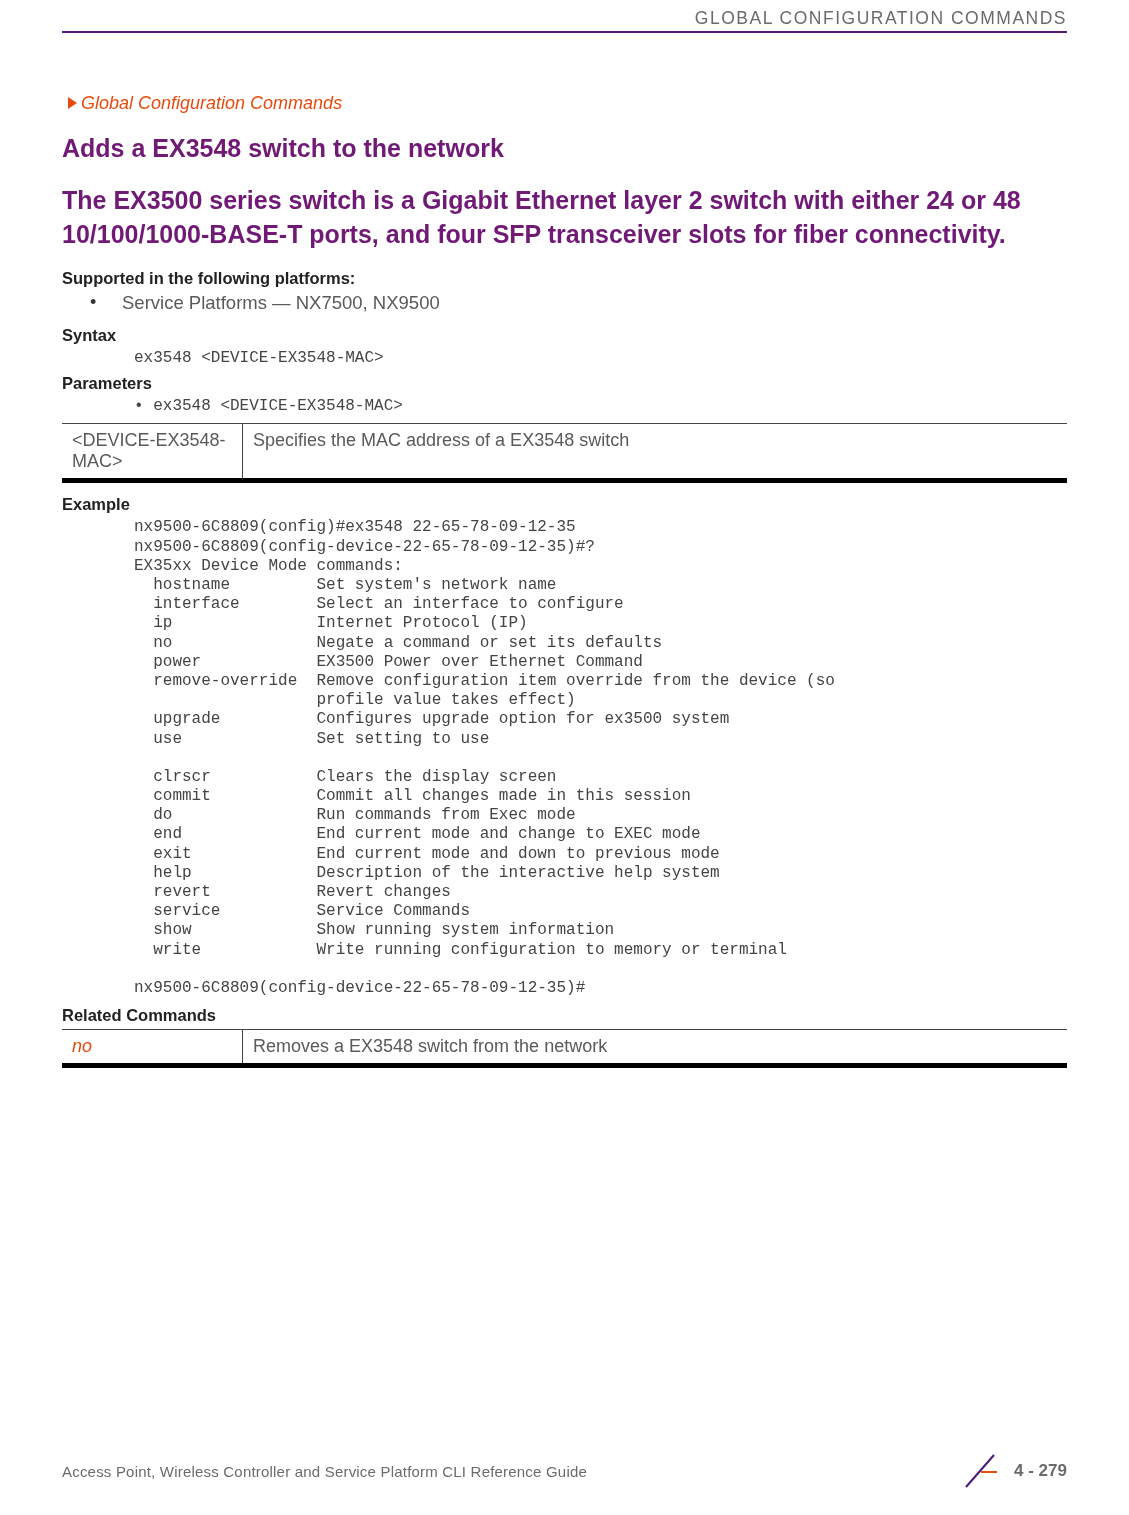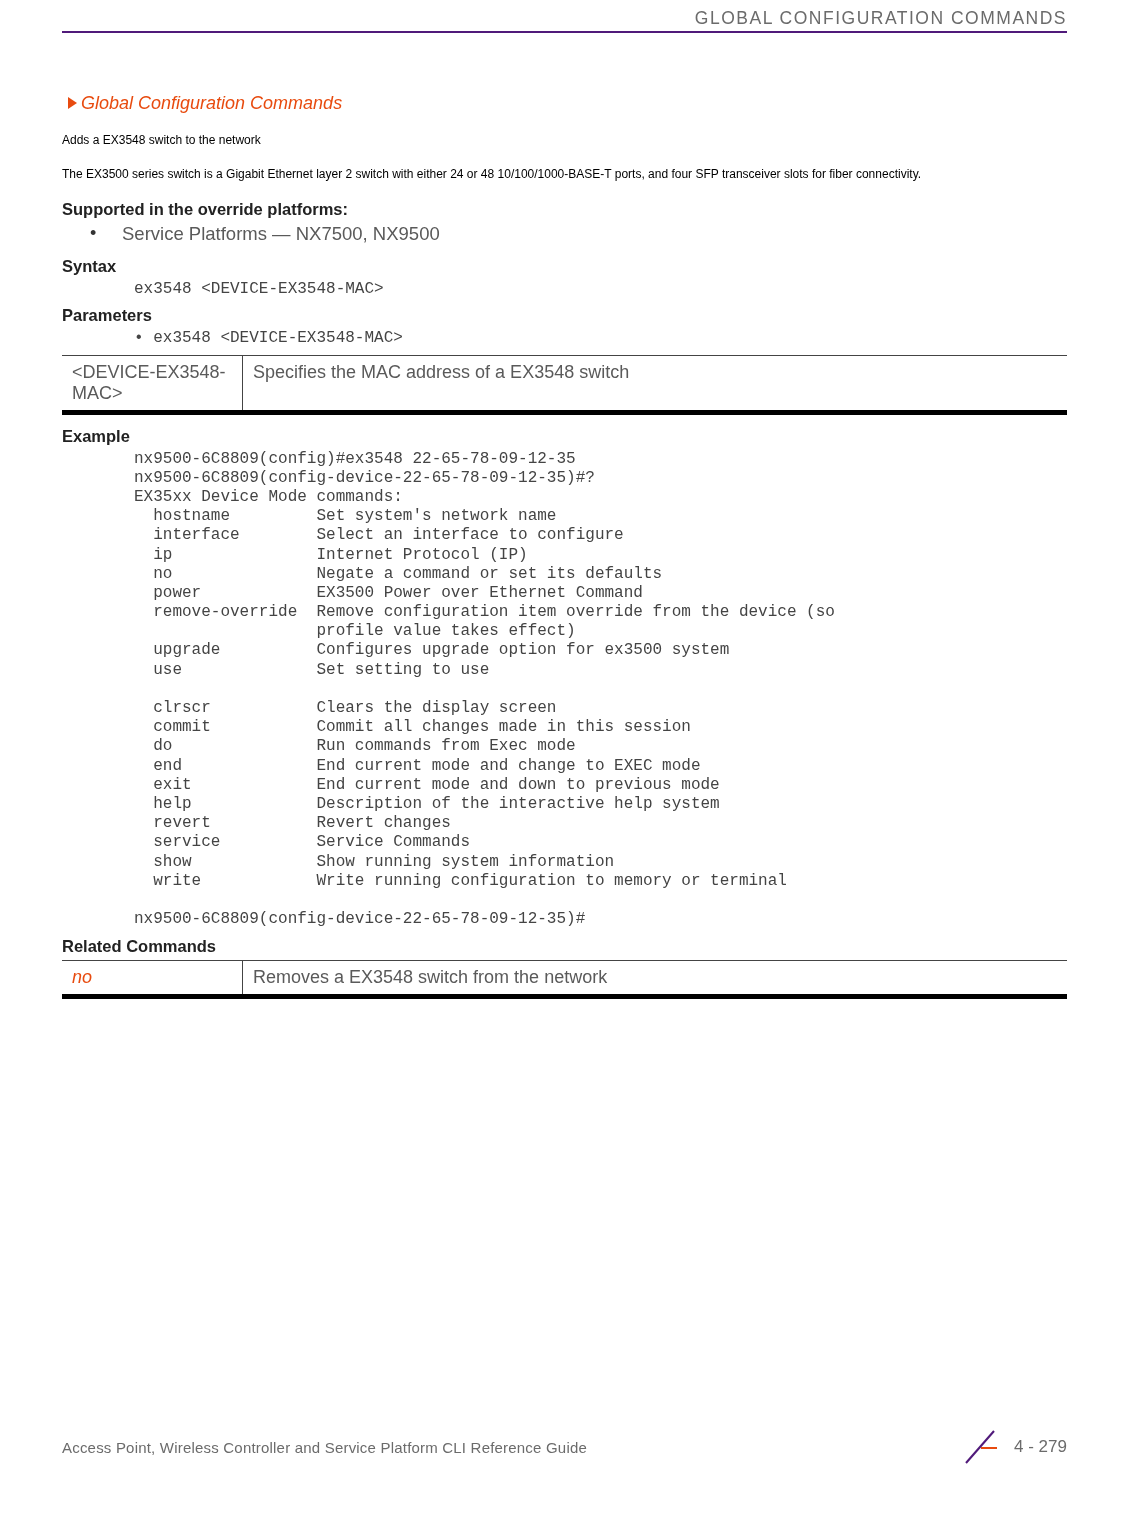--- a/index.html
+++ b/index.html
@@ -47,25 +47,25 @@
     margin-right: 4px;
     color: #E84B0F;
   }
   .breadcrumb-text {
     color: #E84B0F;
     font-style: italic;
     font-size: 18px;
     font-weight: 300;
   }
   .body-text {
-    font-size: 12px;
-    color: #000000;
+    font-size: 25px;
+    color: #701a75;
     line-height: 1.35;
     margin-bottom: 18px;
-    font-weight: 400;
+    font-weight: 700;
   }
   .sub-heading {
     font-weight: 700;
     font-size: 16.5px;
     color: #222;
     margin-bottom: 4px;
     font-stretch: condensed;
   }
   .bullet-row {
     display: flex;
@@ -121,41 +121,41 @@
   table.param-table td.first-col {
     width: 160px;
   }
   table.related-table td.cmd {
     color: #E84B0F;
     font-style: italic;
     width: 160px;
   }
   .footer {
     position: absolute;
-    bottom: 48px;
+    bottom: 24px;
     left: 62px;
     right: 62px;
     display: flex;
     align-items: center;
     justify-content: space-between;
   }
   .footer-left {
     color: #6b6b6b;
     font-size: 15px;
     font-weight: 300;
     letter-spacing: 0.2px;
   }
   .footer-right {
     display: flex;
     align-items: center;
   }
   .footer-page {
     color: #6b6b6b;
     font-size: 17px;
-    font-weight: 400;
+    font-weight: 700;
     margin-left: 14px;
   }
   .footer-slash svg {
     display: block;
   }
 </style>
 </head>
 <body>
 
 <div class="page">
@@ -170,21 +170,21 @@
       <svg width="9" height="12" viewBox="0 0 9 12">
           <polygon points="0,0 9,6 0,12" fill="#E84B0F"></polygon>
         </svg>
     </span>
     <span class="breadcrumb-text">Global Configuration Commands</span>
   </div>
 
   <div class="body-text">Adds a EX3548 switch to the network</div>
   <div class="body-text">The EX3500 series switch is a Gigabit Ethernet layer 2 switch with either 24 or 48 10/100/1000-BASE-T ports, and four SFP transceiver slots for fiber connectivity.</div>
 
-  <div class="sub-heading">Supported in the override platforms:</div>
+  <div class="sub-heading">Supported in the following platforms:</div>
   <div class="bullet-row">
     <div class="bullet-dot">•</div>
     <div class="bullet-text">Service Platforms — NX7500, NX9500</div>
   </div>
 
   <div class="sub-heading">Syntax</div>
   <div class="code-block">ex3548 &lt;DEVICE-EX3548-MAC&gt;</div>
 
   <div class="sub-heading">Parameters</div>
   <div class="param-bullet">• ex3548 &lt;DEVICE-EX3548-MAC&gt;</div>

